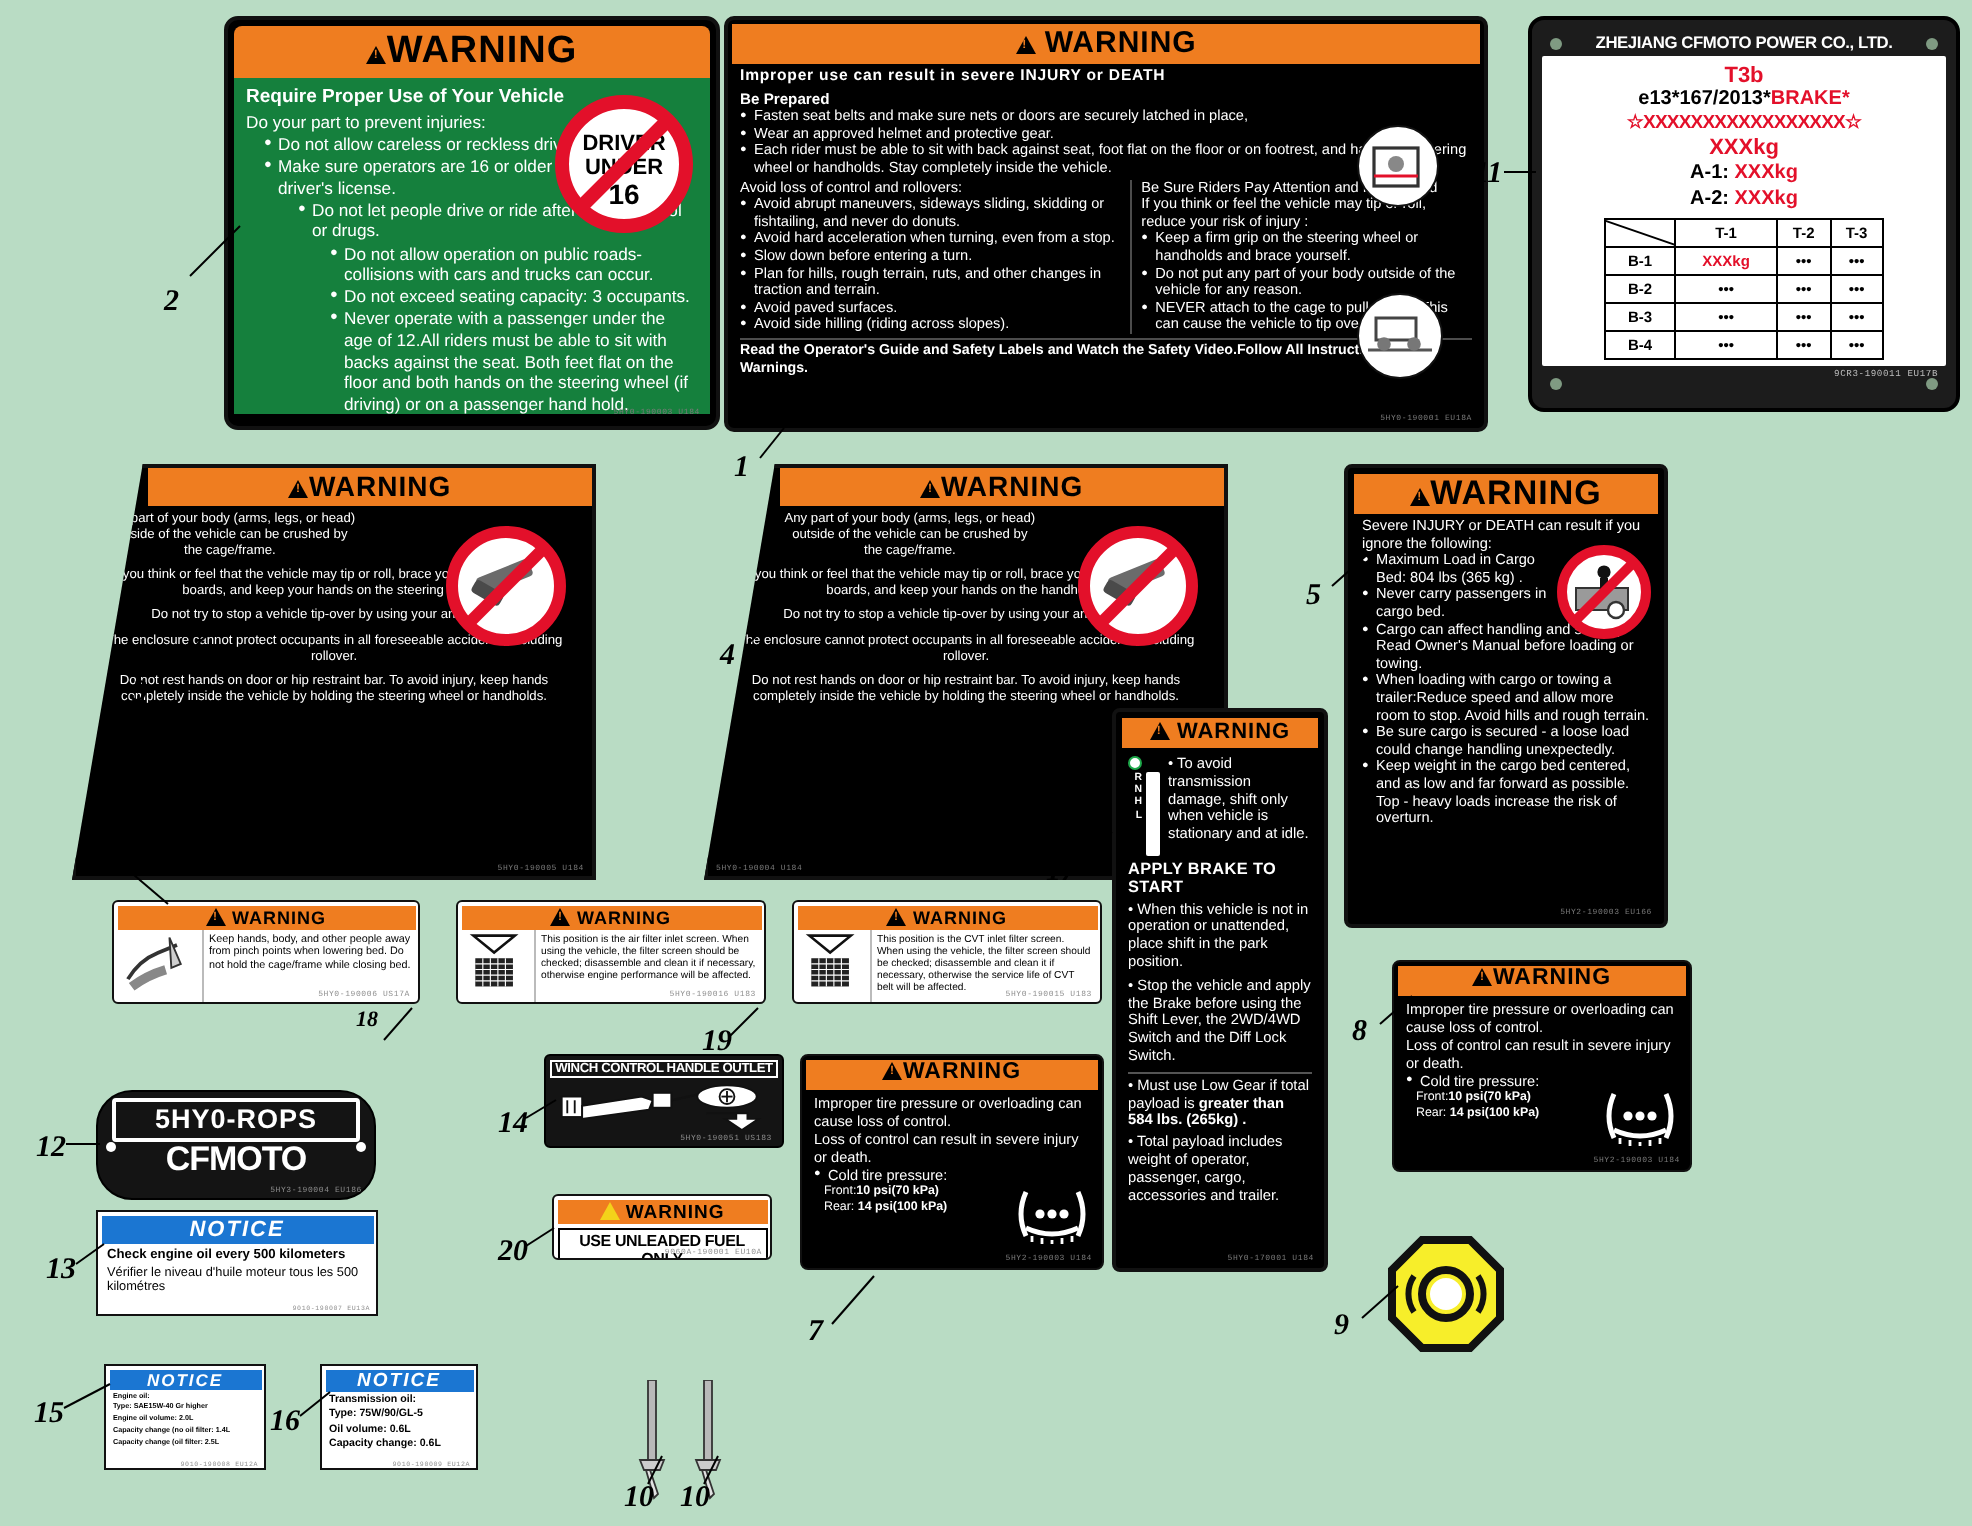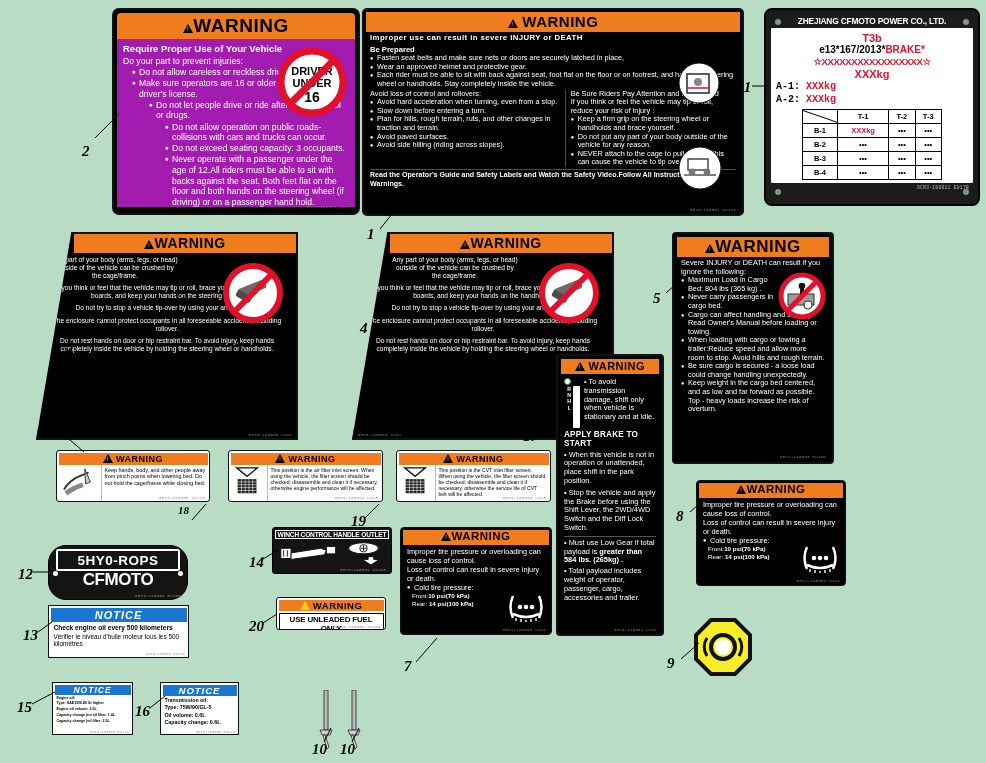--- a/index.html
+++ b/index.html
@@ -39,21 +39,21 @@
   .wtri{display:inline-block;width:0;height:0;border-left:5px solid transparent;
         border-right:5px solid transparent;border-bottom:9px solid #000;
         position:relative;vertical-align:-1px;}
   .wtri:after{content:"!";position:absolute;left:-1.5px;top:2px;font-size:6px;
         color:#ef7d20;font-weight:bold;line-height:1;}
 
   
   #d2{left:112px;top:8px;width:248px;height:207px;background:#000;border-radius:7px;
       border:2px solid #111;padding:3px;}
   #d2 .wbar{font-size:19px;padding:3px 0 4px;border-radius:4px 4px 0 0;}
-  #d2 .inner{background:#a21caf;color:#fff;padding:4px 6px 0 6px;}
+  #d2 .inner{background:#15803d;color:#fff;padding:4px 6px 0 6px;}
   #d2 .hl{font-weight:bold;font-size:9.5px;margin-bottom:2px;}
   #d2 .t{font-size:8.6px;line-height:10.6px;}
   #d2 ul.b li{margin-top:.5px;}
   #d2 .i1{padding-left:9px;}
   #d2 .i2{padding-left:26px;}
   #d2 .i3{padding-left:42px;}
   #d2 .noride{position:absolute;right:10px;top:36px;width:72px;height:72px;}
 
   
   #d1{left:362px;top:8px;width:382px;height:208px;background:#000;
@@ -75,21 +75,21 @@
        border:2px solid #000;border-radius:8px;padding:5px;}
   #d11 .co{color:#fff;font-weight:bold;font-size:8.4px;text-align:center;
        letter-spacing:-.2px;padding:1px 0 2px;}
   #d11 .card{background:#fff;border-radius:1px;padding:4px 5px 3px;}
   #d11 .t3b{color:#e3102a;font-weight:bold;font-size:11px;text-align:center;line-height:12px;}
   #d11 .e13{font-weight:bold;font-size:10px;text-align:center;line-height:12px;}
   #d11 .e13 .r{color:#e3102a;}
   #d11 .stars{color:#e3102a;font-weight:bold;font-size:9.5px;text-align:center;
        line-height:12px;letter-spacing:-.4px;}
   #d11 .kg{color:#e3102a;font-weight:bold;font-size:11px;text-align:center;line-height:13px;}
-  #d11 .ax{font-weight:bold;font-size:10px;text-align:left;line-height:12.5px;font-family:Liberation Mono, monospace;}
+  #d11 .ax{font-weight:bold;font-size:10px;text-align:center;line-height:12.5px;}
   #d11 .ax .r{color:#e3102a;}
   #d11 table{border-collapse:collapse;width:140px;margin:3px auto 0;}
   #d11 td{border:1px solid #000;font-size:7.5px;font-weight:bold;text-align:center;
        height:11px;line-height:11px;}
   #d11 td.rh{width:32px;}
   #d11 td.red{color:#e3102a;}
   #d11 .slashcell{position:relative;overflow:hidden;}
   #d11 .slashcell:after{content:"";position:absolute;left:0;top:0;width:150%;height:1px;
        background:#000;transform-origin:0 0;transform:rotate(19deg);}
   #d11 .pn{color:#bdbdbd;font-size:4.6px;text-align:right;padding:2px 4px 0 0;}
@@ -249,20 +249,21 @@
       <div class="hdr2">Be Prepared</div>
       <ul class="b">
         <li>Fasten seat belts and make sure nets or doors are securely latched in place,</li>
         <li>Wear an approved helmet and protective gear.</li>
         <li>Each rider must be able to sit with back against seat, foot flat on the floor or on footrest, and hands on steering wheel or handholds. Stay completely inside the vehicle.</li>
       </ul>
       <div class="cols">
         <div class="c1">
           <div>Avoid loss of control and rollovers:</div>
           <ul class="b">
+            <li>Avoid abrupt maneuvers, sideways sliding, skidding or fishtailing, and never do donuts.</li>
             <li>Avoid hard acceleration when turning, even from a stop.</li>
             <li>Slow down before entering a turn.</li>
             <li>Plan for hills, rough terrain, ruts, and other changes in traction and terrain.</li>
             <li>Avoid paved surfaces.</li>
             <li>Avoid side hilling (riding across slopes).</li>
           </ul>
         </div>
         <div class="c2">
           <div>Be Sure Riders Pay Attention and Plan Ahead</div>
           <div>If you think or feel the vehicle may tip or roll, reduce your risk of injury :</div>

